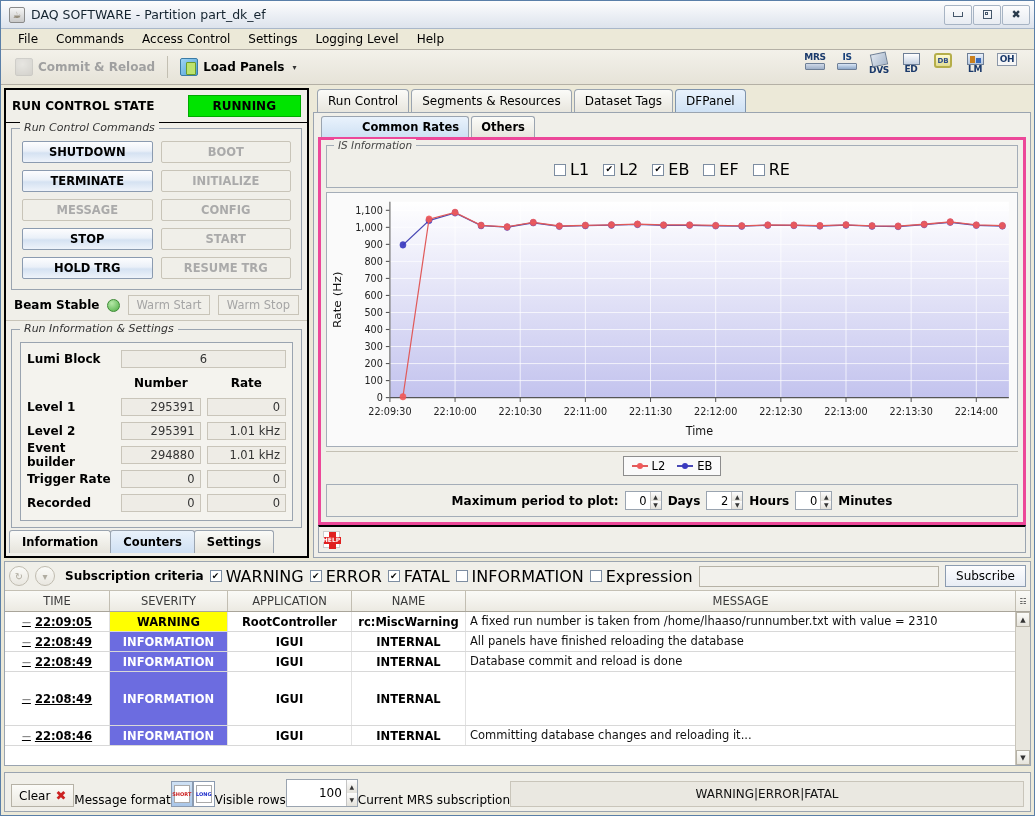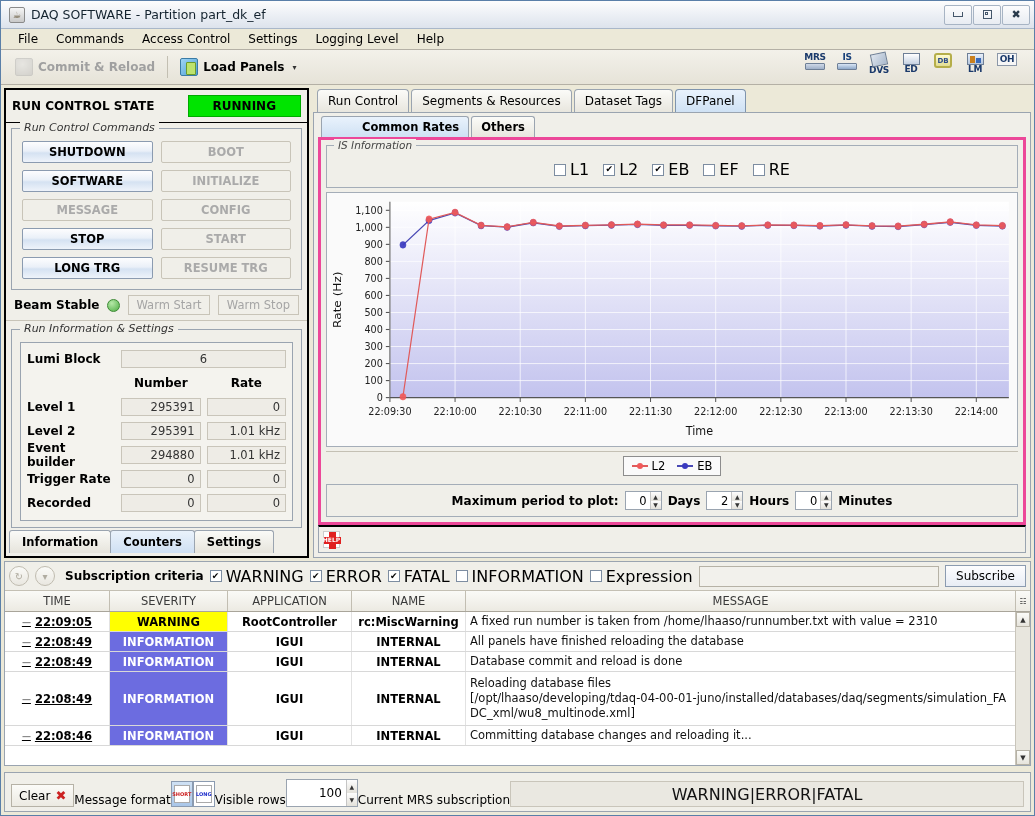--- a/index.html
+++ b/index.html
@@ -277,21 +277,21 @@
   .stlabel{font-size:12px;}
   .fmtbtn{width:22px;height:26px;border:1px solid #8b9bb0;display:flex;align-items:center;justify-content:center;background:#fff;}
   .fmtbtn.sel{background:linear-gradient(#cfe1f4,#a9c6e8);}
   .fmt-ico{width:16px;height:18px;background:#fff;border:1px solid #aaa;display:flex;align-items:center;justify-content:center;font-size:5px;font-weight:bold;}
   .fmt-ico.short{color:#cc2020;}
   .fmt-ico.long{color:#2030cc;}
   .rowspin{display:flex;align-items:stretch;height:28px;border:1px solid #9aa4b0;background:#fff;width:72px;}
   .rowspin .val{flex:1;display:flex;align-items:center;justify-content:flex-end;padding-right:4px;font-size:12px;}
   .mrssub{
     flex:1;height:26px;background:#eae8e1;border:1px solid #c9c5ba;
-    display:flex;align-items:center;justify-content:center;font-size:16px;color:#111;
+    display:flex;align-items:center;justify-content:center;font-size:12px;color:#111;
   }
 </style>
 </head>
 <body>
 
 <div class="win">
 
   <div class="titlebar">
     <div class="title-icon">☕</div>
     <div class="title-text">DAQ SOFTWARE - Partition part_dk_ef</div>
@@ -368,27 +368,27 @@
         <div class="rc-header">
           <div class="rc-title">RUN CONTROL STATE</div>
           <div class="rc-state">RUNNING</div>
         </div>
 
         <div class="group">
           <div class="glabel">Run Control Commands</div>
           <div class="cmd-grid">
             <div class="jbtn">SHUTDOWN</div>
             <div class="jbtn dis">BOOT</div>
-            <div class="jbtn">SOFTWARE</div>
+            <div class="jbtn">TERMINATE</div>
             <div class="jbtn dis">INITIALIZE</div>
             <div class="jbtn dis">MESSAGE</div>
             <div class="jbtn dis">CONFIG</div>
             <div class="jbtn">STOP</div>
             <div class="jbtn dis">START</div>
-            <div class="jbtn">LONG TRG</div>
+            <div class="jbtn">HOLD TRG</div>
             <div class="jbtn dis">RESUME TRG</div>
           </div>
         </div>
 
         <div class="beam-row">
           <div class="beam-label">Beam Stable</div>
           <div class="led"></div>
           <div class="sbtn">Warm Start</div>
           <div class="sbtn">Warm Stop</div>
         </div>
@@ -729,22 +729,20 @@
             <div class="cell c-sev info">INFORMATION</div>
             <div class="cell c-app">IGUI</div>
             <div class="cell c-name">INTERNAL</div>
             <div class="cell c-msg">Database commit and reload is done</div>
           </div>
           <div class="lrow" style="min-height:54px;">
             <div class="cell c-time">22:08:49</div>
             <div class="cell c-sev info">INFORMATION</div>
             <div class="cell c-app">IGUI</div>
             <div class="cell c-name">INTERNAL</div>
-            <div class="cell c-msg">Reloading database files
-[/opt/lhaaso/developing/tdaq-04-00-01-juno/installed/databases/daq/segments/simulation_FADC_xml/wu8_multinode.xml]</div>
           </div>
           <div class="lrow">
             <div class="cell c-time">22:08:46</div>
             <div class="cell c-sev info">INFORMATION</div>
             <div class="cell c-app">IGUI</div>
             <div class="cell c-name">INTERNAL</div>
             <div class="cell c-msg">Committing database changes and reloading it...</div>
           </div>
           <div class="blank"></div>
         </div>

